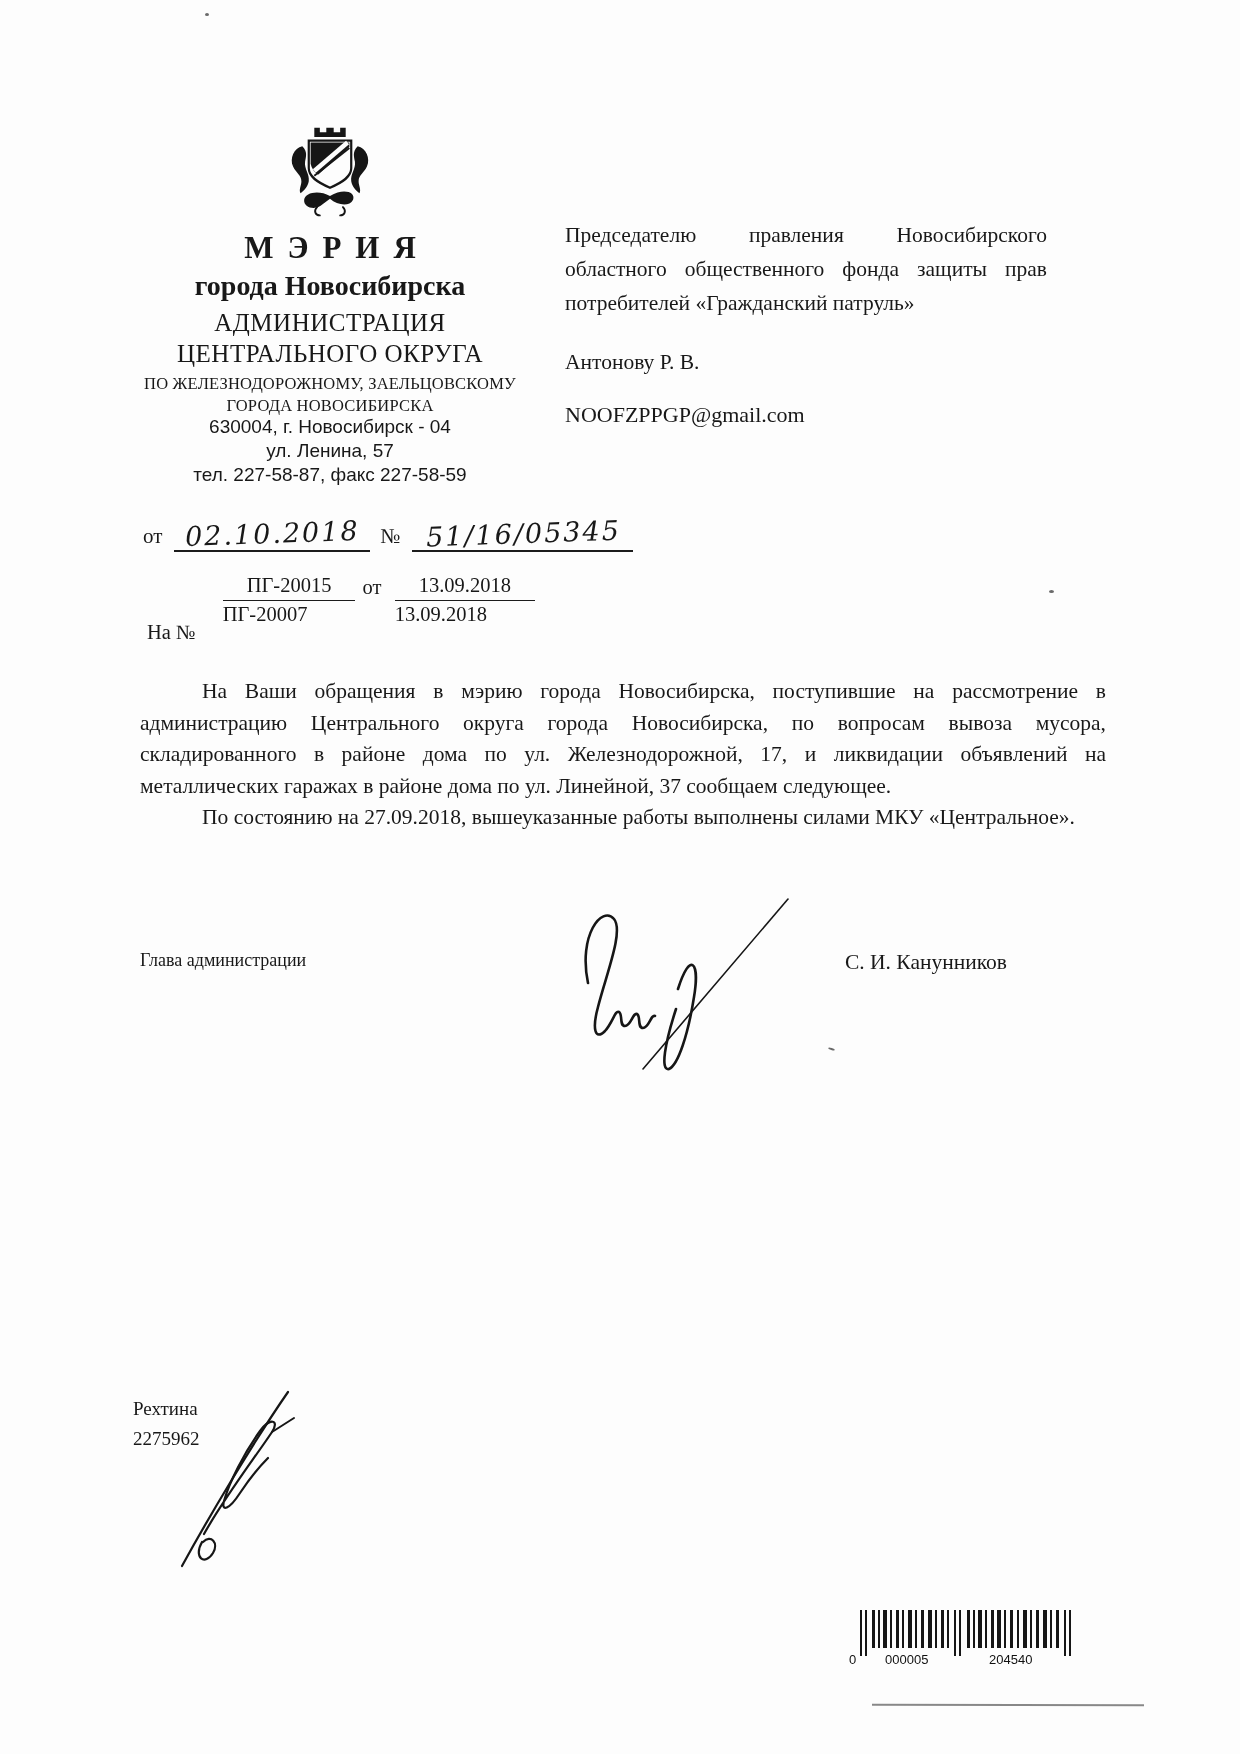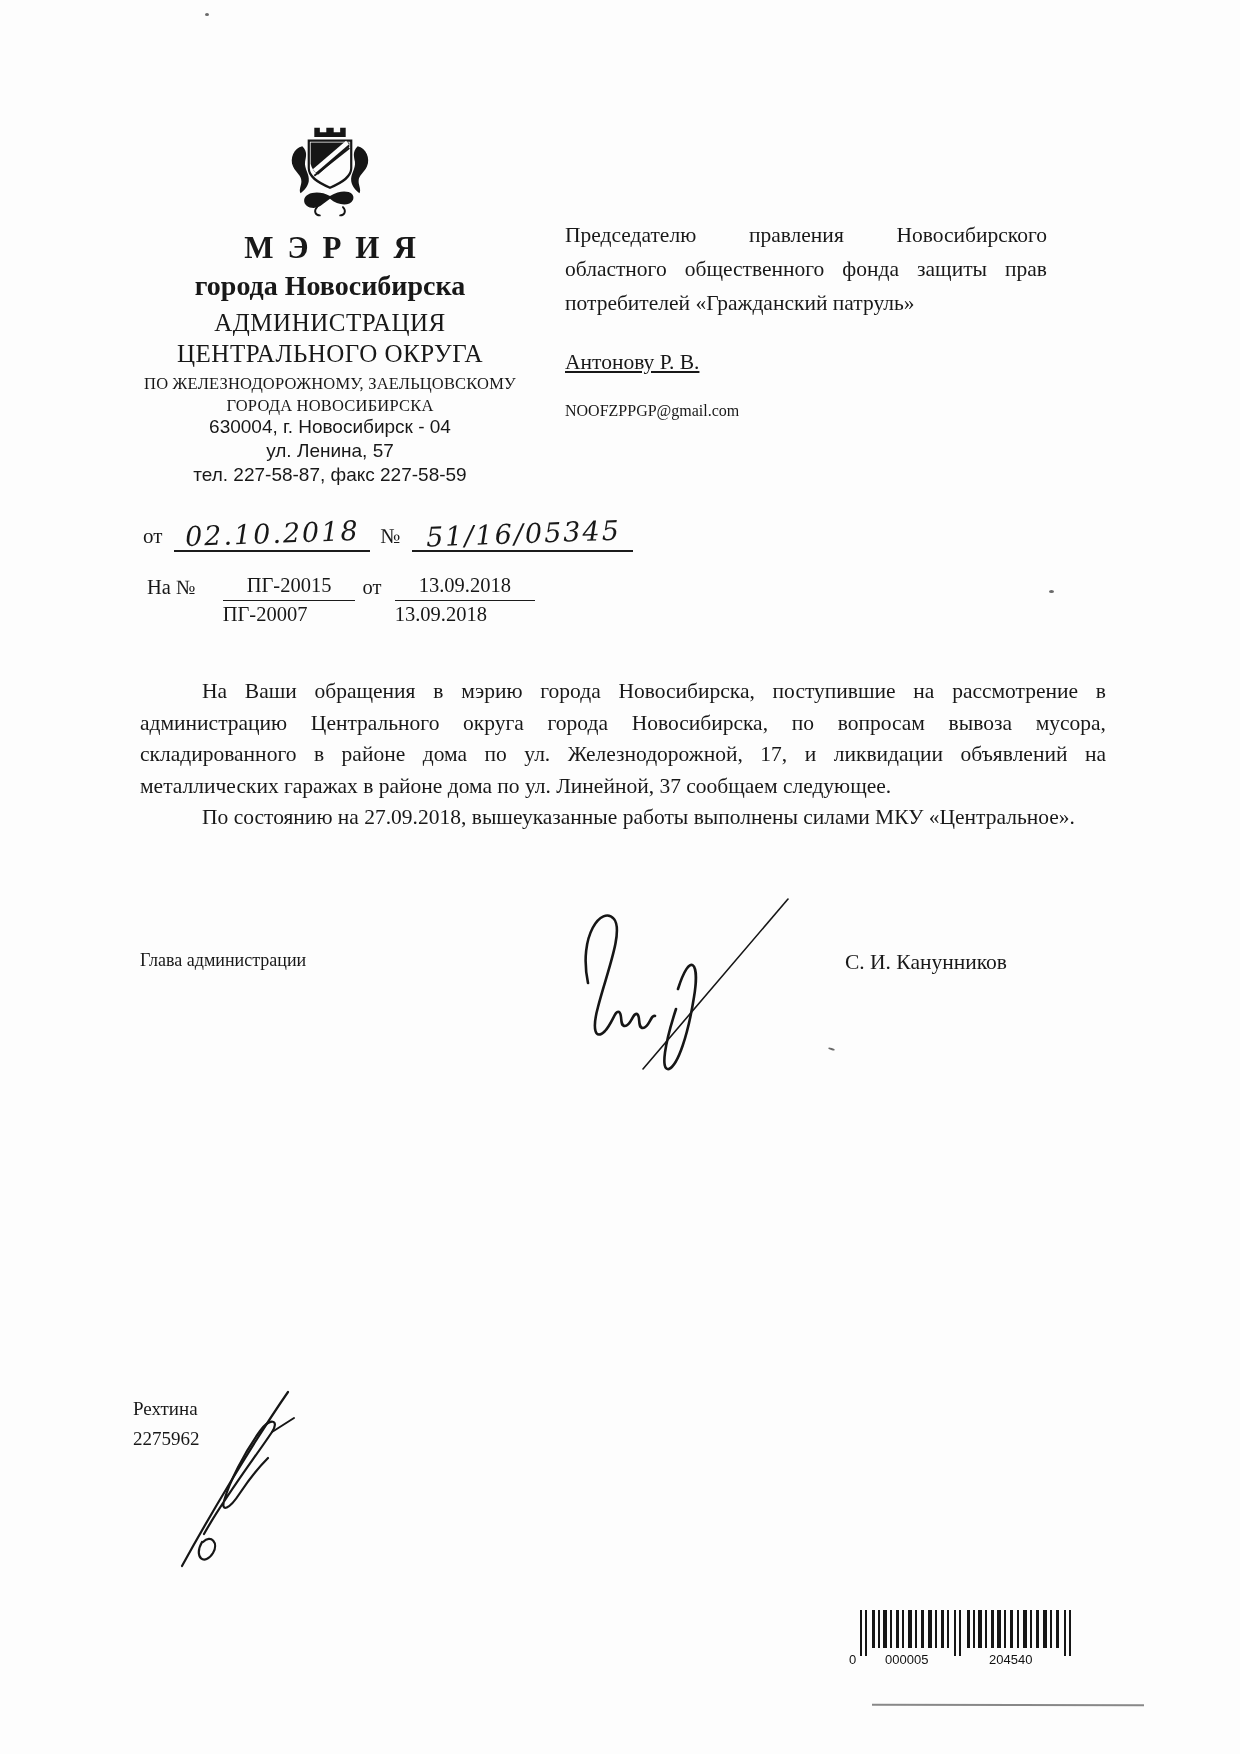--- a/index.html
+++ b/index.html
@@ -15,33 +15,33 @@
   .org2{font-weight:bold;font-size:28px;margin-top:4px;}
   .dept1{font-size:25px;margin-top:7px;letter-spacing:.5px;}
   .dept2{font-size:25px;margin-top:3px;letter-spacing:.5px;}
   .distr{font-size:16.5px;margin-top:2px;letter-spacing:.2px;}
   .distr.first{margin-top:6px;}
   .addr{font-family:"Liberation Sans","DejaVu Sans",sans-serif;font-size:19px;margin-top:2px;}
   .addr.first{margin-top:0;}
   
   .recipient{position:absolute;left:565px;top:218px;width:482px;}
   .recipient-text{margin:0;font-size:21.5px;line-height:34px;text-align:justify;}
-  .recipient-name{margin:30px 0 16px 0;font-size:21.5px;text-decoration:underline;}
-  .recipient-email{margin:27px 0 0 0;font-size:16px;}
+  .recipient-name{margin:30px 0 16px 0;font-size:21.5px;}
+  .recipient-email{margin:27px 0 0 0;font-size:22px;}
   
   .ref-line{position:absolute;left:143px;top:518px;font-size:21px;white-space:nowrap;}
   .hw{
     font-style:italic;font-family:"DejaVu Serif","Liberation Serif",serif;
     font-size:27px;letter-spacing:2px;display:inline-block;transform:rotate(-2deg);
   }
   .ufield{display:inline-block;border-bottom:2px solid #1c1c1c;text-align:center;padding:0 8px 1px 8px;}
   .ufield.f-date{min-width:180px;margin:0 10px 0 12px;}
   .ufield.f-num{min-width:205px;margin-left:12px;}
   .reply-line{position:absolute;left:147px;top:574px;font-size:20.5px;}
-  .reply-line .lbl{vertical-align:top;display:inline-block;padding-top:2px;}
+  .reply-line .lbl{vertical-align:top;display:inline-block;padding-top:2px;margin-top:45px;}
   .reply-line .lbl.ot{margin:0 2px;}
   .stack{display:inline-block;vertical-align:top;}
   .stack .top{display:block;border-bottom:1.8px solid #1c1c1c;padding:0 24px 3px 24px;}
   .stack .bot{display:block;padding-top:2px;}
   .stack.s1{margin-left:22px;}
   .stack.s2{margin-left:6px;}
   
   .body-text{position:absolute;left:140px;top:676px;width:966px;}
   .body-text p{margin:0;font-size:21.5px;line-height:31.5px;text-align:justify;text-indent:62px;}
   

